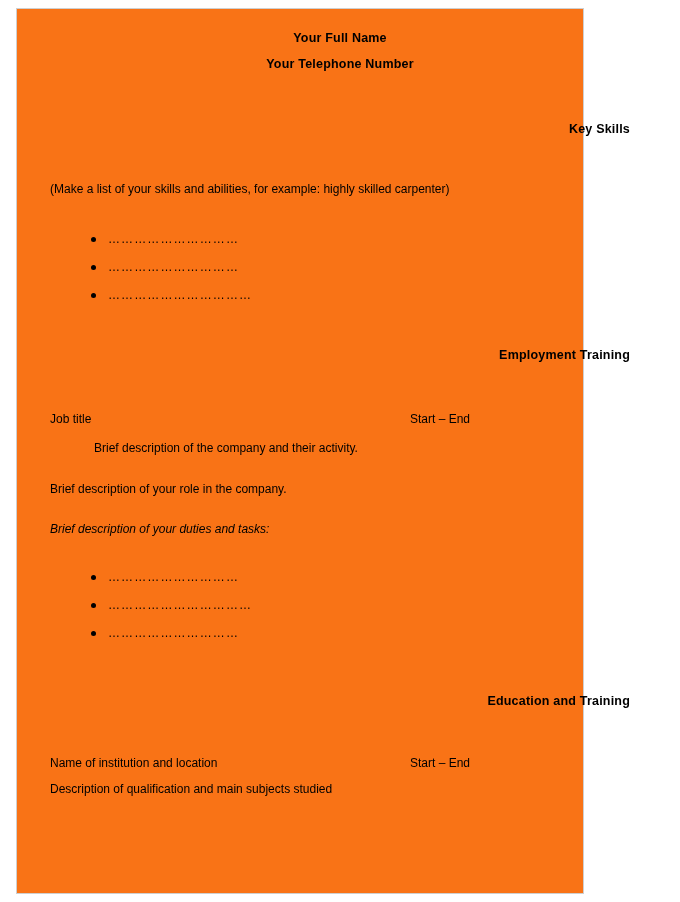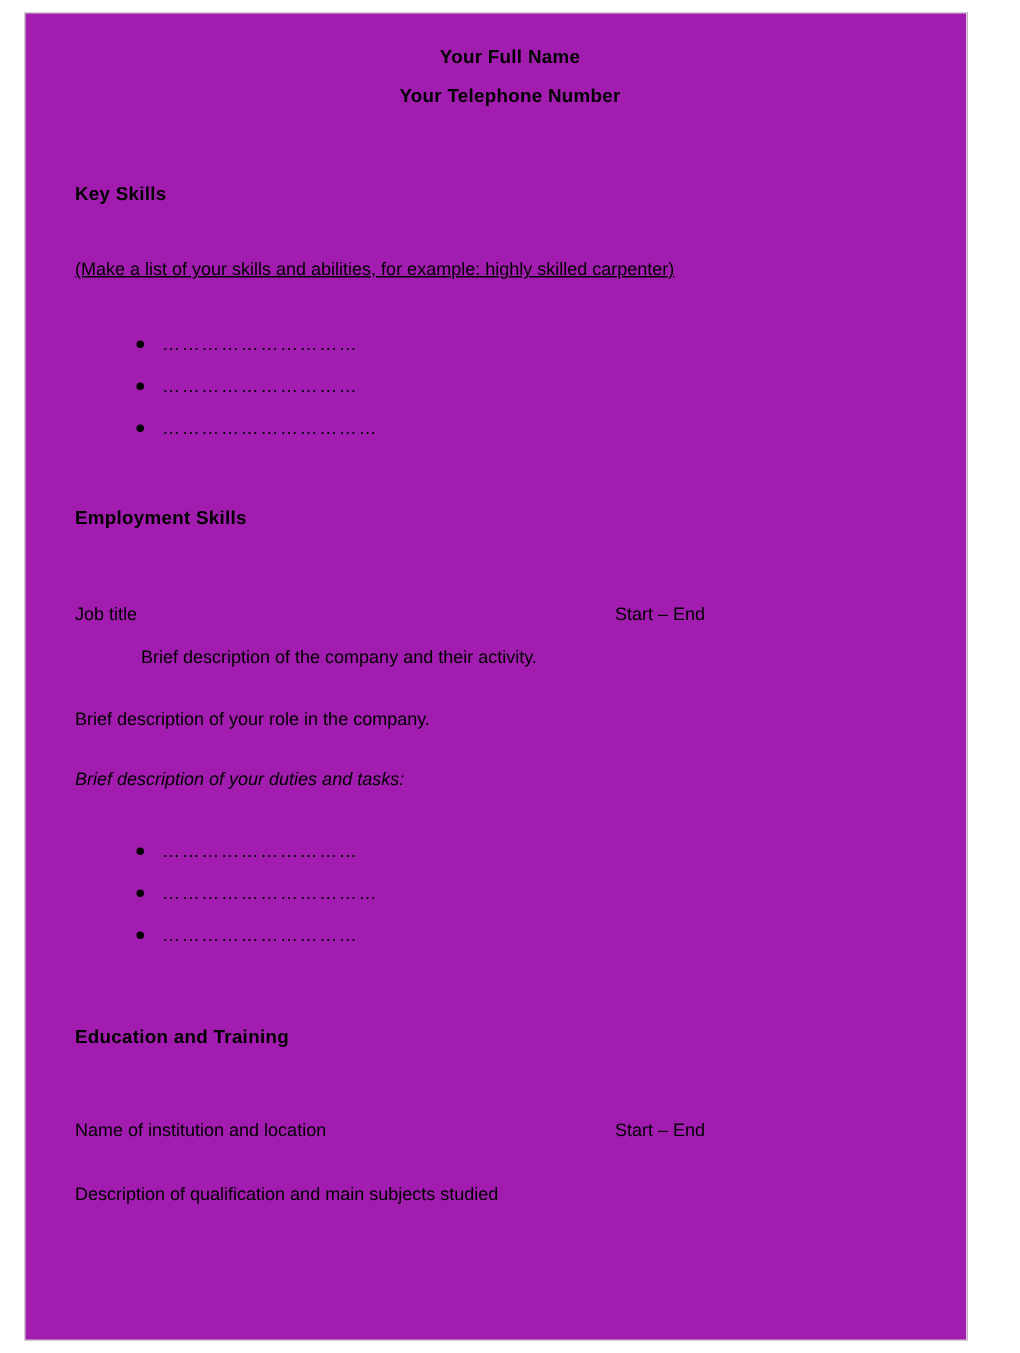--- a/index.html
+++ b/index.html
@@ -12,23 +12,23 @@
     height: 902px;
     font-family: "Liberation Sans", sans-serif;
     color: #000000;
     position: relative;
     overflow: hidden;
   }
   .page {
     position: absolute;
     left: 16px;
     top: 8px;
-    width: 629px;
+    width: 568px;
     height: 886px;
-    background: #a21caf;
+    background: #f97316;
     border: 1px solid #cfcfcf;
     box-sizing: border-box;
   }
   .inner {
     position: absolute;
     left: 33px;
     top: 0;
     width: 580px;
   }
   .hdr-name {
@@ -39,34 +39,34 @@
     letter-spacing: 0.2px;
   }
   .hdr-phone {
     text-align: center;
     font-weight: bold;
     font-size: 12.5px;
     margin-top: 12px;
     letter-spacing: 0.2px;
   }
   .section-title {
-    text-align: left;
+    text-align: right;
     font-weight: bold;
     font-size: 12.5px;
     letter-spacing: 0.2px;
   }
   .s-keyskills { margin-top: 51px; }
   .s-employment { margin-top: 47px; }
   .s-education { margin-top: 55px; }
 
   .para {
     font-size: 12px;
     line-height: 1.35;
   }
-  .keyskills-note { margin-top: 35px; text-decoration: underline; }
+  .keyskills-note { margin-top: 45px; }
 
   ul.dotlist {
     list-style: none;
     margin: 0;
     padding: 0;
   }
   ul.dotlist.first { margin-top: 36px; }
   ul.dotlist.second { margin-top: 34px; }
   ul.dotlist li {
     position: relative;
@@ -94,21 +94,21 @@
   .row .right { width: 200px; }
 
   .job-row { margin-top: 50px; }
   .company { margin-top: 26px; }
   .brief1 { margin-top: 14px; margin-left: 44px; }
   .brief2 { margin-top: 25px; }
   .duties { margin-top: 23px; font-style: italic; }
 
   .edu-row { margin-top: 48px; align-items: flex-end; }
   .edu-title { margin-top: 11px; }
-  .edu-desc { margin-top: 28px; }
+  .edu-desc { margin-top: 11px; }
   .edu-note { margin-top: 25px; }
 </style>
 </head>
 <body>
 
 <div class="page">
   <div class="inner">
 
     <div class="hdr-name">Your Full Name</div>
     <div class="hdr-phone">Your Telephone Number</div>
@@ -116,21 +116,21 @@
     <div class="section-title s-keyskills">Key Skills</div>
 
     <div class="para keyskills-note">(Make a list of your skills and abilities, for example: highly skilled carpenter)</div>
 
     <ul class="dotlist first">
       <li><span class="bullet"></span><span>…………………………</span></li>
       <li><span class="bullet"></span><span>…………………………</span></li>
       <li><span class="bullet"></span><span>……………………………</span></li>
     </ul>
 
-    <div class="section-title s-employment">Employment Skills</div>
+    <div class="section-title s-employment">Employment Training</div>
 
     <div class="row job-row">
       <div class="left">Job title</div>
       <div class="right">Start – End</div>
     </div>
 
     <div class="para brief1">Brief description of the company and their activity.</div>
     <div class="para brief2">Brief description of your role in the company.</div>
     <div class="para duties">Brief description of your duties and tasks:</div>
 

